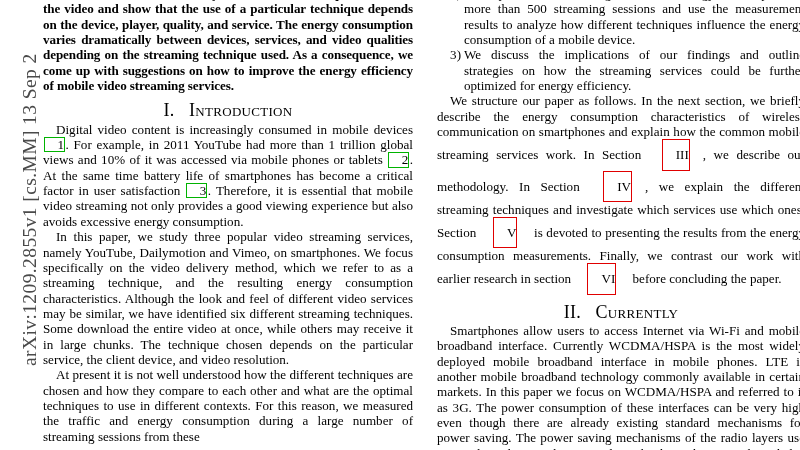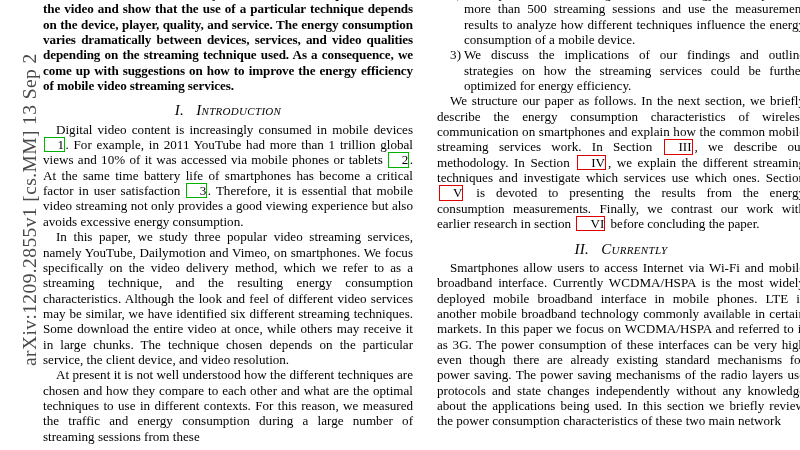--- a/index.html
+++ b/index.html
@@ -50,27 +50,26 @@
 
   p { margin: 0; }
   .abstract-tail {
     font-weight: bold;
     text-align: justify;
     letter-spacing: -0.1px;
   }
   .indent { text-indent: 13px; }
 
   h2.section-head {
-    font-size: 15px;
+    font-size: 18px;
     font-weight: normal;
     font-variant: small-caps;
     text-align: center;
     margin: 10px 0 3px 0;
     letter-spacing: 0.3px;
-    font-style: italic;
   }
   h2.section-head .numeral { font-variant: normal; }
 
   
   ol.enum {
     margin: 0; padding: 0;
     list-style: none;
   }
   ol.enum li {
     position: relative;
@@ -88,22 +87,22 @@
   
   .cite-link {
     border: 1px solid #00b300;
     padding: 0 0px;
     margin: 0 0.5px;
     line-height: 1;
     display: inline-block;
   }
   .ref-link {
     border: 1px solid #e00000;
-    padding: 0 0px;
-    margin: 0 2px;
+    padding: 8px 0px;
+    margin: 0 13px;
     line-height: 1;
     display: inline-block;
     font-family: Liberation Serif, serif;
   }
 </style>
 </head>
 <body>
 
 <div id="page">
 

